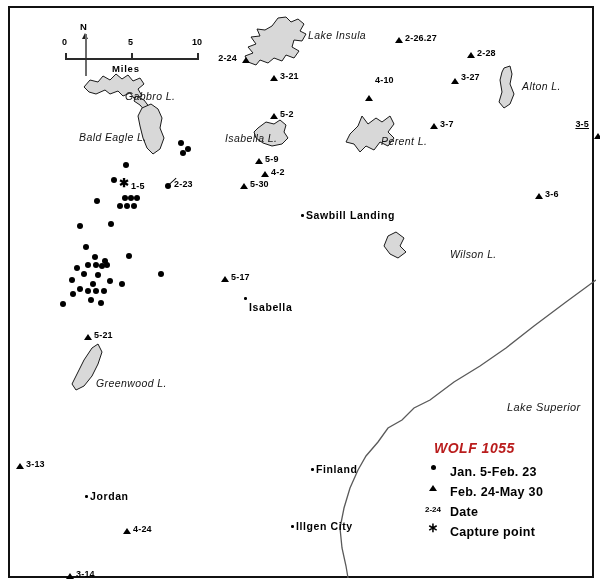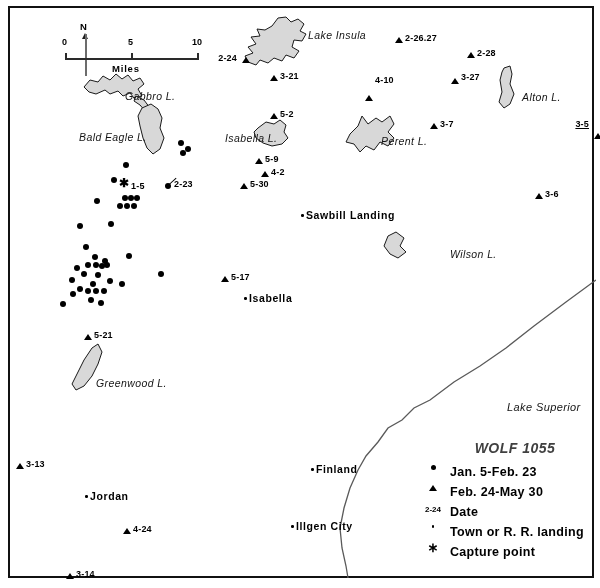--- a/index.html
+++ b/index.html
@@ -116,22 +116,21 @@
 
   
   #legend{
     position:absolute;
     left:406px;top:432px;
     width:180px;
   }
   #legend .legend-title{
     font-family:"Liberation Sans",sans-serif;
     font-weight:bold;font-style:italic;
-    font-size:14px;letter-spacing:.5px;color:#404040;
-    text-align:center;
+    font-size:14px;letter-spacing:.5px;color:#b91c1c;
     margin:0 0 9px 18px;
   }
   #legend .row{
     position:relative;
     height:20px;
     display:flex;align-items:flex-start;
   }
   #legend .key{
     width:34px;
     display:flex;align-items:center;justify-content:center;
@@ -294,35 +293,35 @@
         <div class="lbl date-label" style="left: 164px; top: 172px;">2-23</div>
       </div>
     <div id="capture-layer">
         <div class="sym sym-star" style="left: 109px; top: 172px; font-size: 12px;">✱</div>
         <div class="lbl date-label" style="left: 121px; top: 174px;">1-5</div>
       </div>
     <div id="town-layer">
         <div class="sym sym-town" style="left: 291px; top: 206px;"></div>
         <div class="lbl town-label" style="left: 296px; top: 202px;">Sawbill Landing</div>
         <div class="sym sym-town" style="left: 234px; top: 289px;"></div>
-        <div class="lbl town-label" style="left: 239px; top: 285px;">Isabella</div>
+        <div class="lbl town-label" style="left: 239px; top: 294px;">Isabella</div>
         <div class="sym sym-town" style="left: 301px; top: 460px;"></div>
         <div class="lbl town-label" style="left: 306px; top: 456px;">Finland</div>
         <div class="sym sym-town" style="left: 75px; top: 487px;"></div>
         <div class="lbl town-label" style="left: 80px; top: 483px;">Jordan</div>
         <div class="sym sym-town" style="left: 281px; top: 517px;"></div>
         <div class="lbl town-label" style="left: 286px; top: 513px;">Illgen City</div>
       </div>
     <div id="water-label-layer">
         <div class="lake-label lbl" style="left: 298px; top: 22px;">Lake Insula</div>
         <div class="lake-label lbl" style="left: 115px; top: 83px;">Gabbro L.</div>
         <div class="lake-label lbl" style="left: 69px; top: 124px;">Bald Eagle L.</div>
         <div class="lake-label lbl" style="left: 215px; top: 125px;">Isabella L.</div>
         <div class="lake-label lbl" style="left: 371px; top: 128px;">Perent L.</div>
-        <div class="lake-label lbl" style="left: 512px; top: 84px;">Alton L.</div>
+        <div class="lake-label lbl" style="left: 512px; top: 73px;">Alton L.</div>
         <div class="lake-label lbl" style="left: 406px; top: 241px; margin-left: 34px;">Wilson L.</div>
         <div class="lake-label lbl" style="left: 86px; top: 370px;">Greenwood L.</div>
         <div class="lake-label lbl big" style="left: 497px; top: 394px;">Lake Superior</div>
       </div>
 
     <div id="legend">
       <div class="legend-title">WOLF 1055</div>
       <div class="row">
         <span class="key">
           <span class="sym-dot" style="position:relative;width:5px;height:5px;"></span>
@@ -336,26 +335,20 @@
         <span class="txt">Feb. 24-May 30</span>
       </div>
       <div class="row">
         <span class="key">
           <span class="date-key">2-24</span>
         </span>
         <span class="txt">Date</span>
       </div>
       <div class="row">
         <span class="key">
-          <span class="sym-town" style="position:relative;"></span>
-        </span>
-        <span class="txt">Town or R. R. landing</span>
-      </div>
-      <div class="row">
-        <span class="key">
           <span class="sym-star">∗</span>
         </span>
         <span class="txt">Capture point</span>
       </div>
     </div>
 
   </div>
 </div>
 
 </body></html>

